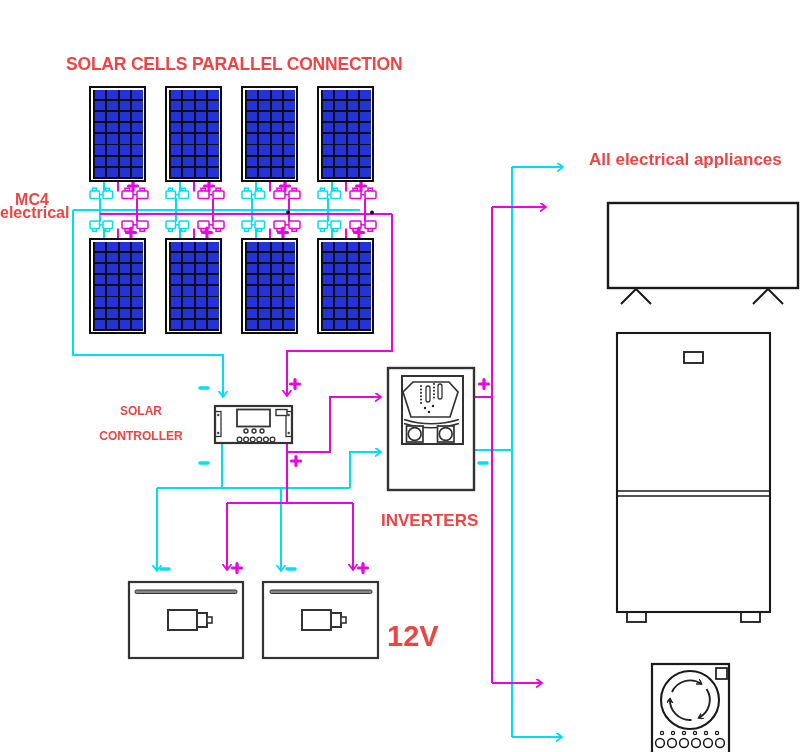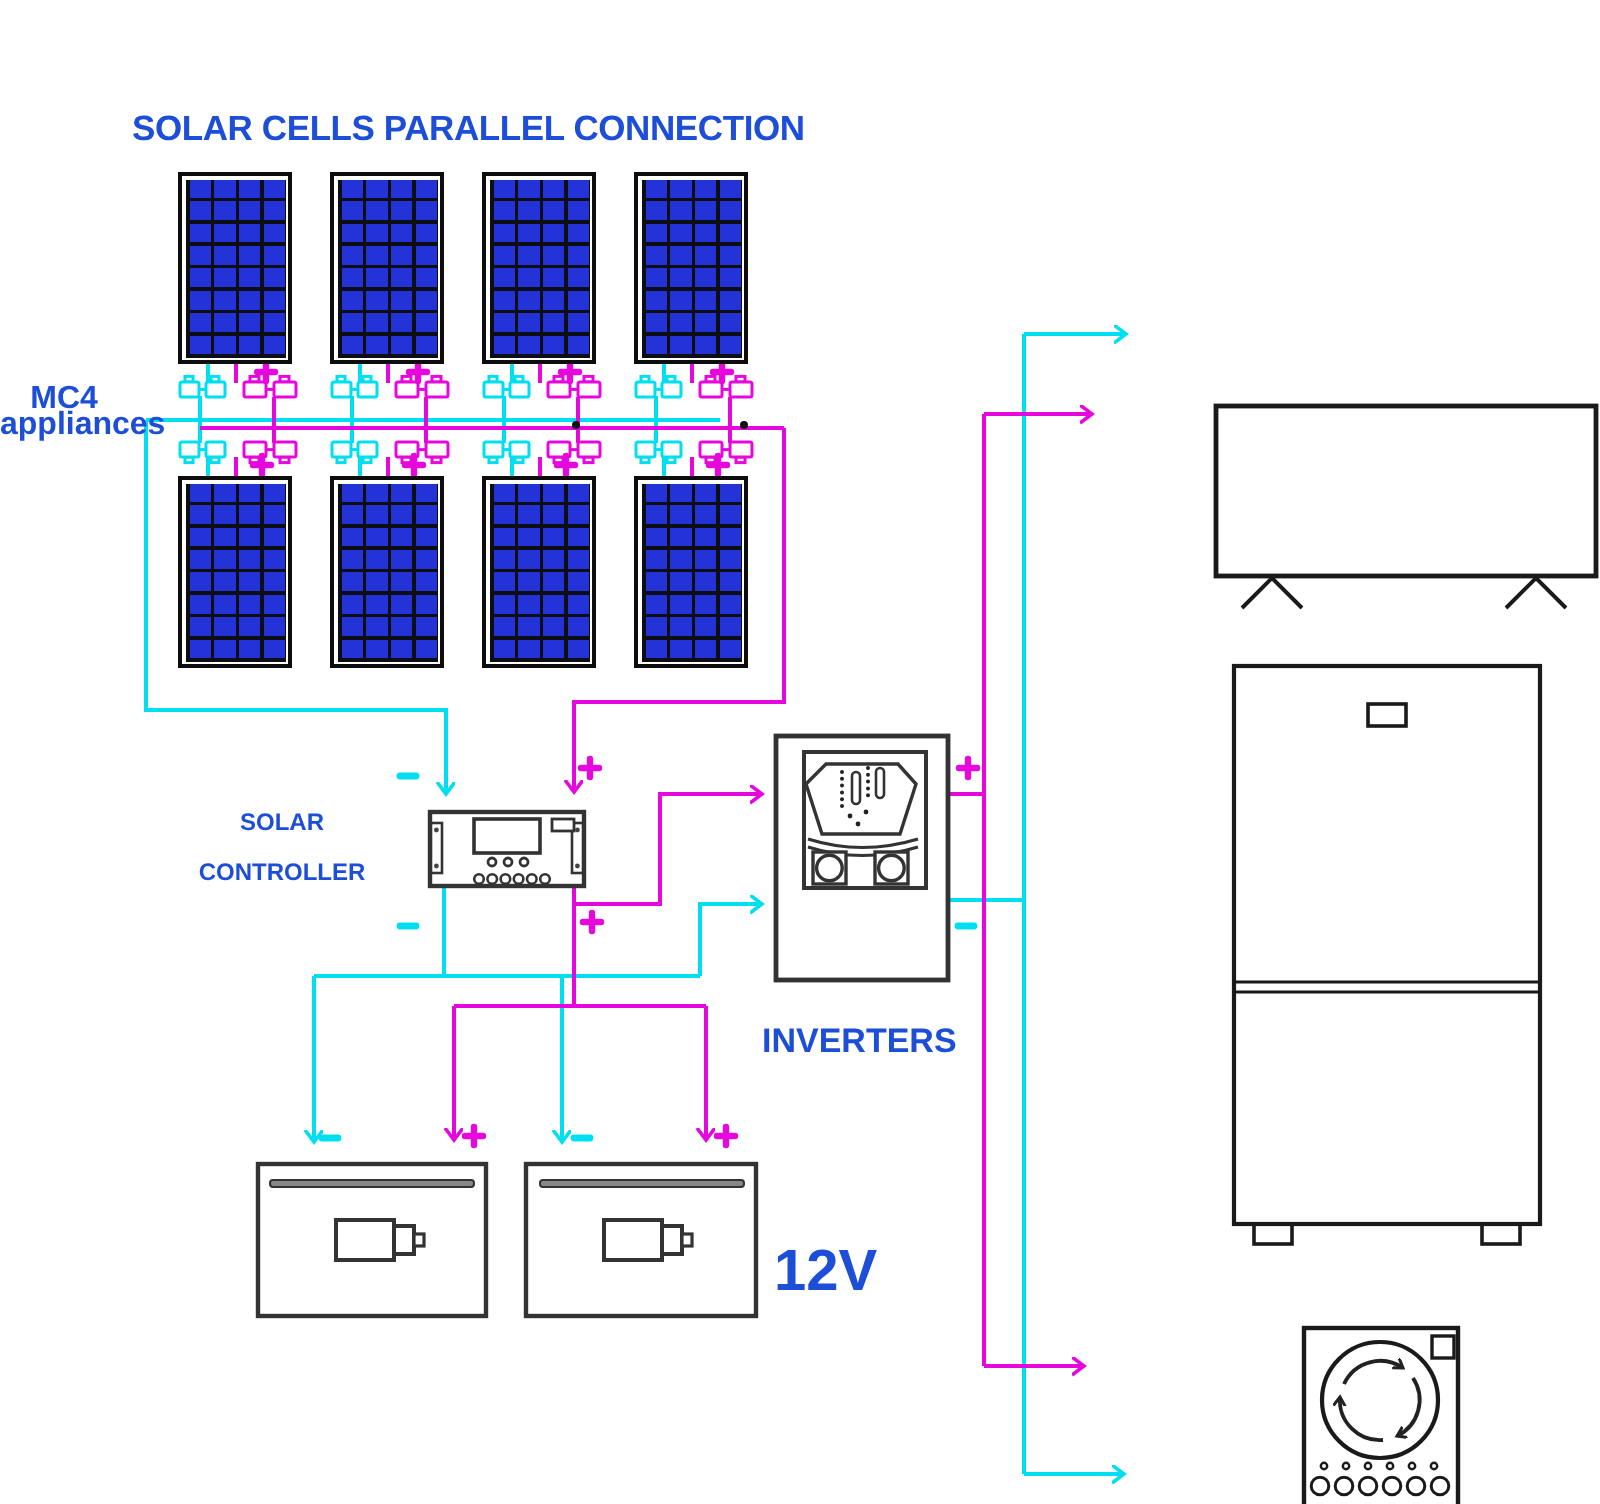--- a/index.html
+++ b/index.html
@@ -1,19 +1,19 @@
 <!DOCTYPE html>
 <html><head>
 <meta charset="utf-8">
 <style>
   html,body{margin:0;padding:0;background:#fff;}
   .stage{position:relative;width:800px;height:752px;background:#ffffff;overflow:hidden;
          font-family:"Liberation Sans",sans-serif;}
   .stage svg{position:absolute;left:0;top:0;}
-  .label{position:absolute;color:#1d4ed8;font-weight:bold;white-space:nowrap;}
+  .label{position:absolute;color:#ef4444;font-weight:bold;white-space:nowrap;}
   .title{left:66px;top:54px;font-size:17.5px;letter-spacing:-0.2px;}
   .mc4{left:0px;top:193px;width:64px;font-size:16px;line-height:13px;text-align:center;white-space:normal;}
   .ctrl{left:80px;top:399px;width:122px;font-size:12px;line-height:25px;text-align:center;white-space:normal;}
   .inv{left:381px;top:511px;font-size:17px;}
   .appl{left:589px;top:150px;font-size:17px;}
   .v12{left:387px;top:620px;font-size:29px;}
   .batt{left:196px;top:667px;font-size:31px;}
   .panel{position:absolute;width:57px;height:96px;box-sizing:border-box;border:2px solid #0d0d0d;
          background:#fff;padding:1.5px;}
   .panel-grid{width:100%;height:100%;background-color:#2333d8;
@@ -289,22 +289,23 @@
   <div class="panel" style="left:241px;top:238px">
       <div class="panel-grid"></div>
     </div>
   <div class="panel" style="left:317px;top:238px">
       <div class="panel-grid"></div>
     </div>
 
   <div class="label title">SOLAR CELLS PARALLEL CONNECTION</div>
   <div class="label mc4">
     <span>MC4</span><br>
-    <span>appliances</span>
+    <span>electrical</span>
   </div>
   <div class="label ctrl">
     <span>SOLAR</span><br>
     <span>CONTROLLER</span>
   </div>
   <div class="label inv">INVERTERS</div>
+  <div class="label appl">All electrical appliances</div>
   <div class="label v12">12V</div>
 
 </div>
 
 </body></html>

